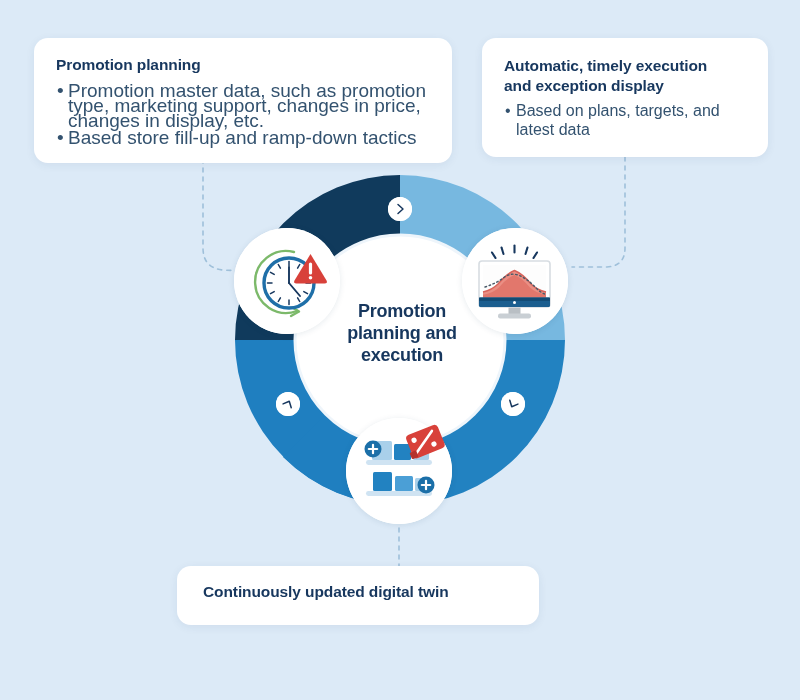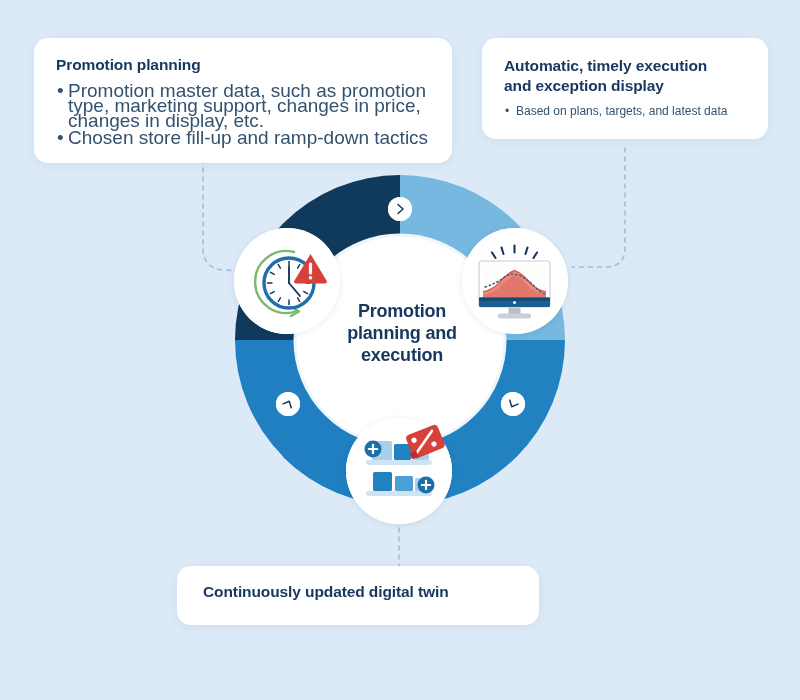--- a/index.html
+++ b/index.html
@@ -76,21 +76,21 @@
   #card-planning .card-list { font-size: 19px; line-height: 15px; }
 
   
   #card-automatic {
     left: 482px;
     top: 38px;
     width: 286px;
     padding: 18px 18px 18px 22px;
   }
   #card-automatic .card-title { font-size: 15.5px; line-height: 19.5px; margin-bottom: 7px; }
-  #card-automatic .card-list { font-size: 12px; line-height: 18.5px; }
+  #card-automatic .card-list { font-size: 16px; line-height: 18.5px; }
 
   
   #card-twin {
     left: 177px;
     top: 566px;
     width: 362px;
     padding: 17px 18px 17px 26px;
   }
   #card-twin .card-title { font-size: 15.5px; margin-bottom: 7px; }
   #card-twin .card-list { font-size: 13.4px; line-height: 20.5px; }
@@ -295,21 +295,21 @@
         <line x1="66" y1="30" x2="89" y2="15" stroke="#ffffff" stroke-width="2.6" stroke-linecap="round"></line>
         <rect x="60" y="27" width="7" height="7" rx="1.2" fill="#b5332d"></rect>
       </g>
     </svg>
   </div>
 
   <div class="card" id="card-planning">
     <div class="card-title">Promotion planning</div>
     <ul class="card-list">
       <li>Promotion master data, such as promotion type, marketing support, changes in price, changes in display, etc.</li>
-      <li>Chosen store fill-up and ramp-down tactics</li>
+      <li>Based store fill-up and ramp-down tactics</li>
     </ul>
   </div>
 
   <div class="card" id="card-automatic">
     <div class="card-title">
       <div>Automatic, timely execution</div>
       <div>and exception display</div>
     </div>
     <ul class="card-list">
       <li>Based on plans, targets, and latest data</li>

